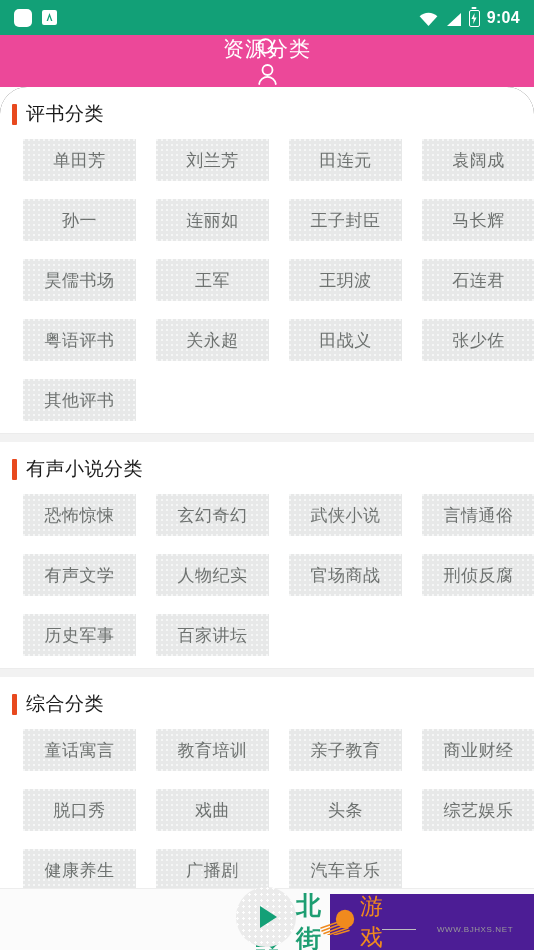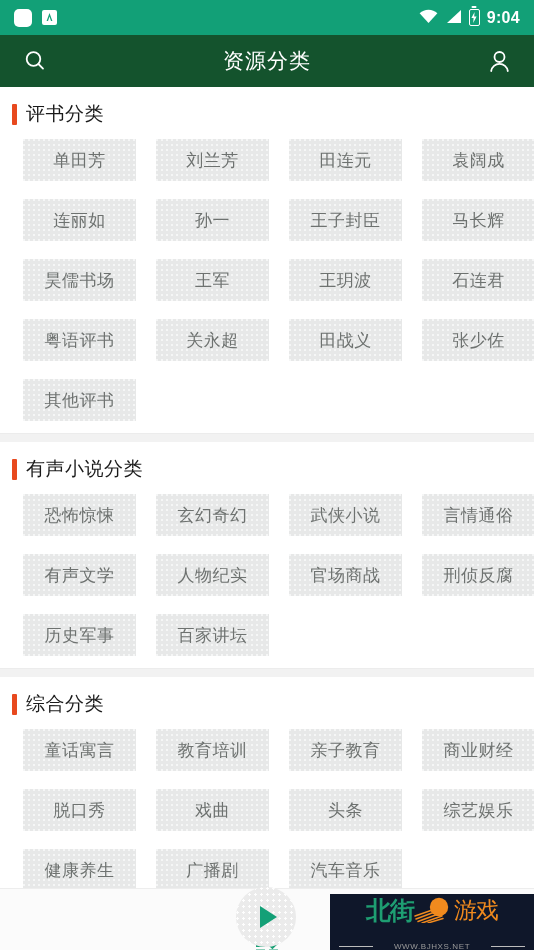--- a/index.html
+++ b/index.html
@@ -19,51 +19,51 @@
   }
   .sb-left{ display:flex; align-items:center; gap:10px; }
   .sb-notif{
     width:18px; height:18px; background:#ffffff; border-radius:5px;
   }
   .sb-appicon{
     width:15px; height:15px; background:#ffffff; border-radius:2px;
     display:flex; align-items:center; justify-content:center;
   }
   .sb-spacer{ flex:1; }
-  .sb-right{ display:flex; align-items:flex-start; gap:7px; }
+  .sb-right{ display:flex; align-items:flex-end; gap:7px; }
   .sb-time{ font-size:16px; font-weight:bold; letter-spacing:.3px; color:#fff; }
   .sb-batt{
     width:11px; height:17px; border:1.6px solid #fff; border-radius:2px;
     position:relative; display:flex; align-items:center; justify-content:center;
   }
   .sb-batt:before{
     content:""; position:absolute; top:-4px; left:50%; transform:translateX(-50%);
     width:5px; height:2.5px; background:#fff; border-radius:1px;
   }
 
   
   .appbar{
-    height:52px; background:#14532d;
+    height:52px; background:#ec4899;
     display:flex; align-items:center; justify-content:space-between;
-    padding:0 18px; position:relative;
+    padding:0 18px; position:relative;flex-direction:column;
   }
   .appbar-title{
     position:absolute; left:0; right:0; text-align:center;
     font-size:21px; color:#ffffff; letter-spacing:1px;
     pointer-events:none;
   }
   .icon-btn{
     width:34px; height:34px; display:flex; align-items:center; justify-content:center;
     position:relative; z-index:2; cursor:pointer;
   }
 
   
   .content{
     position:absolute; top:87px; left:0; right:0; bottom:0;
-    background:#404040; overflow:hidden;
+    background:#404040; overflow:hidden;border-radius:27px;
   }
   .section{ background:#ffffff; padding:0 0 10px 0; }
   .sec-head{
     display:flex; align-items:center; gap:9px;
     padding:14px 0 12px 12px;
   }
   .sec-bar{ width:5px; height:21px; background:#E8491E; border-radius:1px; }
   .sec-title{ font-size:19px; color:#1a1a1a; letter-spacing:.5px; }
 
   .grid{
@@ -113,22 +113,22 @@
     width:0; height:0;
     border-left:17px solid #14A077;
     border-top:11px solid transparent;
     border-bottom:11px solid transparent;
     margin-left:5px;
   }
 
   
   .watermark{
     position:absolute; right:0; bottom:0; width:204px; height:56px;
-    background:#0f172a;
-    display:flex; flex-direction:column; align-items:center; justify-content:center;
+    background:#4c1d95;
+    display:flex; flex-direction:row; align-items:center; justify-content:center;
     pointer-events:none;
   }
   .wm-row{ display:flex; align-items:center; gap:2px; }
   .wm-teal{ font-size:25px; font-weight:bold; color:#1E9E72; letter-spacing:-1px; }
   .wm-orange{ font-size:23px; font-weight:normal; color:#F08A1E; letter-spacing:-1px; }
   .wm-sun{
     width:40px; height:26px; position:relative; margin:0 -2px;
   }
   .wm-url{
     display:flex; align-items:center; gap:21px; margin-top:15px;
@@ -186,22 +186,22 @@
   <div class="section">
     <div class="sec-head">
       <div class="sec-bar"></div>
       <div class="sec-title">评书分类</div>
     </div>
     <div class="grid">
       <div class="tile">单田芳</div>
       <div class="tile">刘兰芳</div>
       <div class="tile">田连元</div>
       <div class="tile">袁阔成</div>
+      <div class="tile">孙一</div>
       <div class="tile">连丽如</div>
-      <div class="tile">孙一</div>
       <div class="tile">王子封臣</div>
       <div class="tile">马长辉</div>
       <div class="tile">昊儒书场</div>
       <div class="tile">王军</div>
       <div class="tile">王玥波</div>
       <div class="tile">石连君</div>
       <div class="tile">粤语评书</div>
       <div class="tile">关永超</div>
       <div class="tile">田战义</div>
       <div class="tile">张少佐</div>

